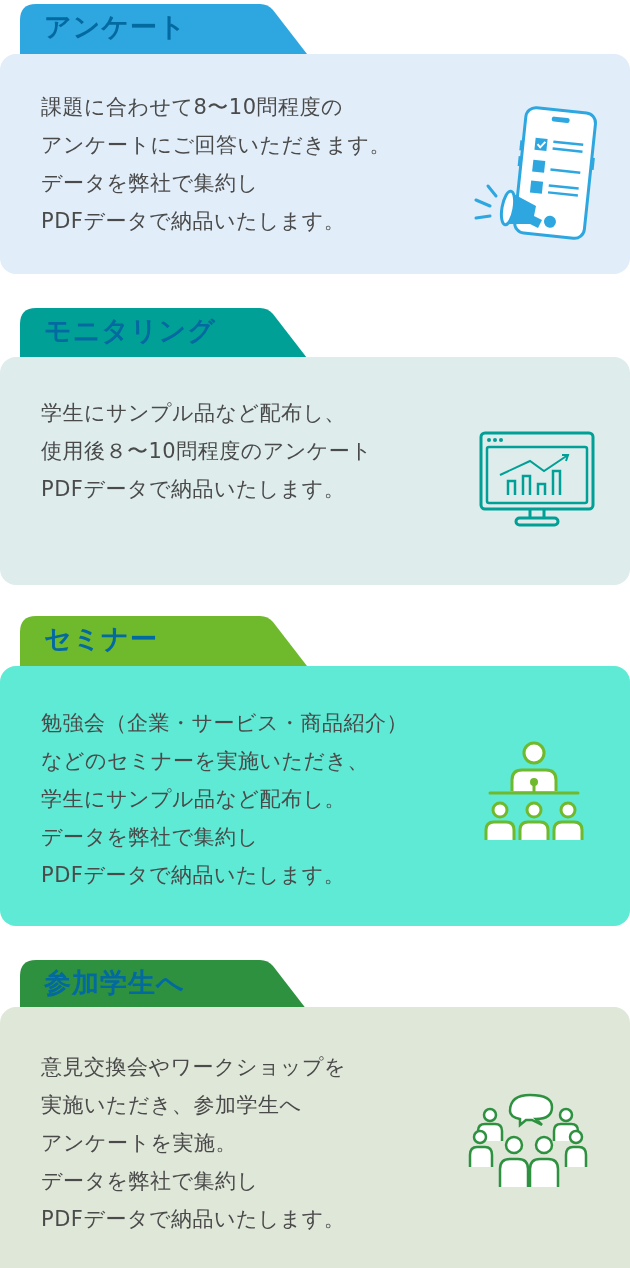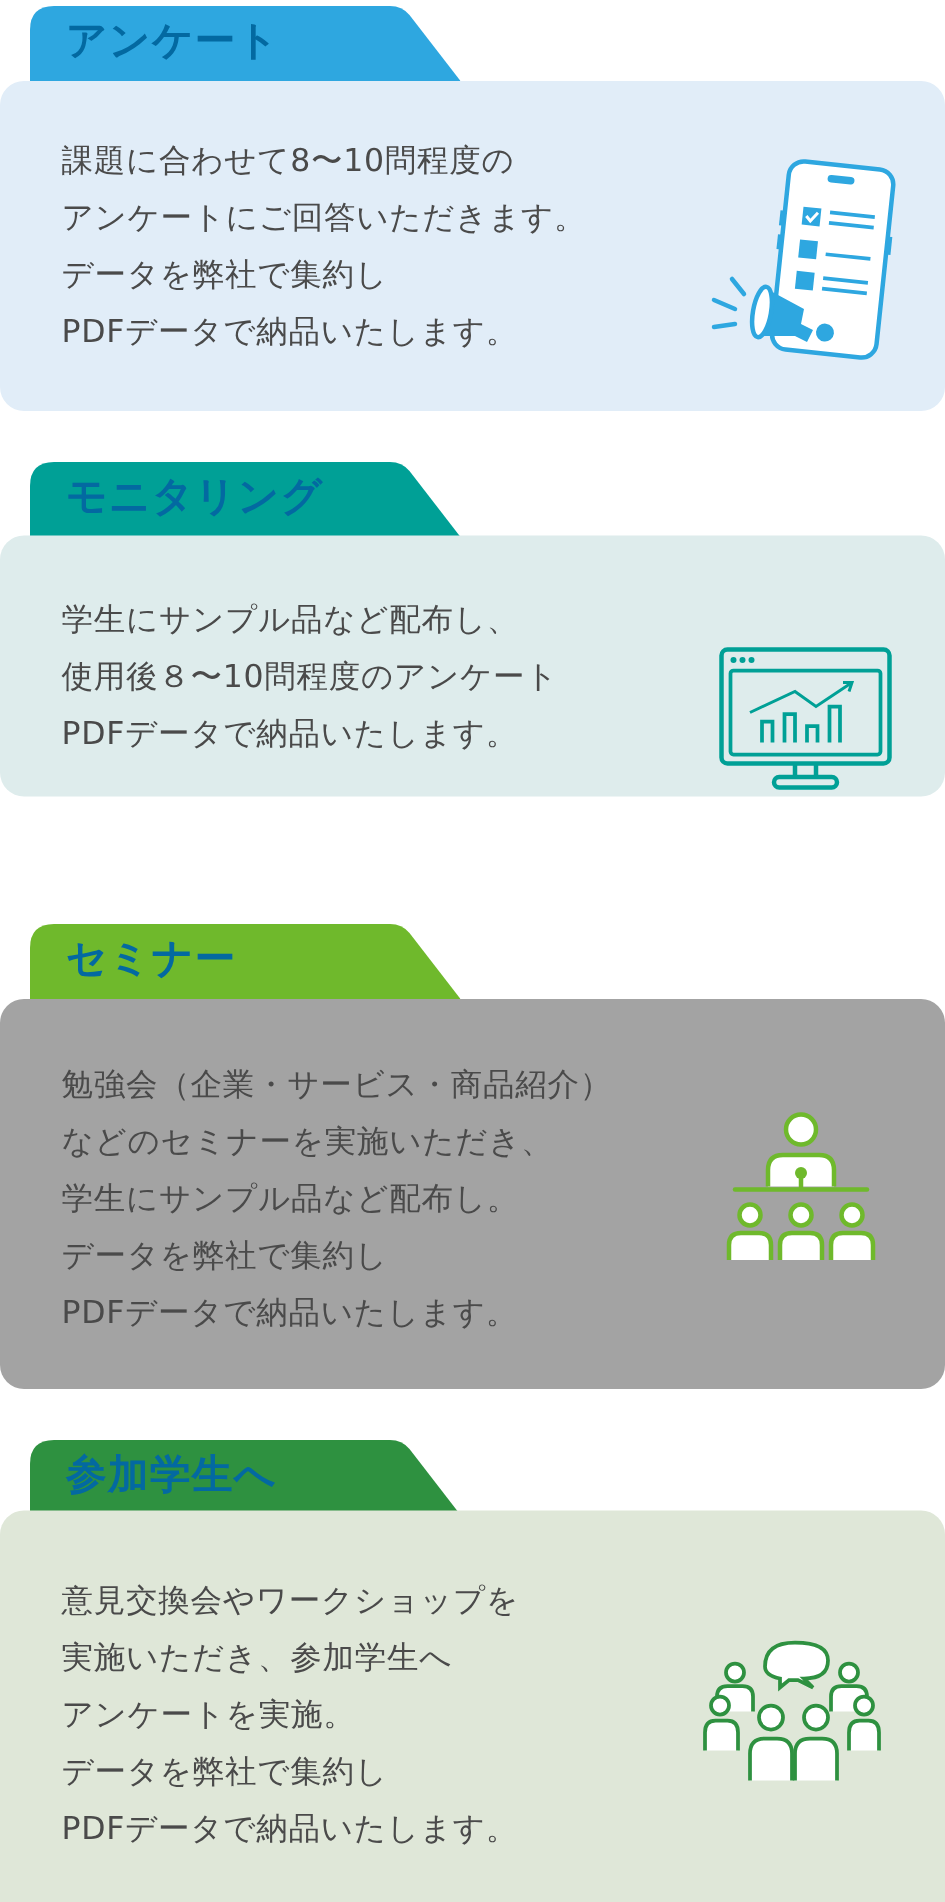--- a/index.html
+++ b/index.html
@@ -109,21 +109,21 @@
   </div>
 </section>
 
 <section class="section" style="top:308px;">
   <div class="tab">
     <svg width="287" height="50" viewBox="0 0 287 50">
       <path d="M0 50 V16 Q0 0 16 0 H240 Q248 0 253 6 L287 50 Z" fill="#00a096"></path>
     </svg>
     <span class="tab-label">モニタリング</span>
   </div>
-  <div class="card" style="top:49px;height:174px;background:#deecec;">
+  <div class="card" style="top:49px;height:228px;background:#deecec;">
     <div class="card-text" style="top:37px;">
       <div>学生にサンプル品など配布し、</div>
       <div>使用後８〜10問程度のアンケート</div>
       <div>PDFデータで納品いたします。</div>
     </div>
     <div class="icon" style="left:478px;top:74px;">
       <svg width="120" height="100" viewBox="0 0 120 100">
         <rect x="3" y="2" width="112" height="76" rx="4" fill="none" stroke="#00a096" stroke-width="3"></rect>
         <circle cx="11" cy="9" r="2" fill="#00a096"></circle>
         <circle cx="17" cy="9" r="2" fill="#00a096"></circle>
@@ -142,21 +142,21 @@
   </div>
 </section>
 
 <section class="section" style="top:616px;">
   <div class="tab">
     <svg width="287" height="50" viewBox="0 0 287 50">
       <path d="M0 50 V16 Q0 0 16 0 H240 Q248 0 253 6 L287 50 Z" fill="#6fb92c"></path>
     </svg>
     <span class="tab-label">セミナー</span>
   </div>
-  <div class="card" style="top:50px;height:260px;background:#a3a3a3;">
+  <div class="card" style="top:50px;height:260px;background:#5eead4;">
     <div class="card-text" style="top:38px;">
       <div>勉強会（企業・サービス・商品紹介）</div>
       <div>などのセミナーを実施いただき、</div>
       <div>学生にサンプル品など配布し。</div>
       <div>データを弊社で集約し</div>
       <div>PDFデータで納品いたします。</div>
     </div>
     <div class="icon" style="left:482px;top:74px;">
       <svg width="104" height="104" viewBox="0 0 104 104">
         <circle cx="52" cy="13" r="10" fill="#ffffff" stroke="#6fb92c" stroke-width="3"></circle>

